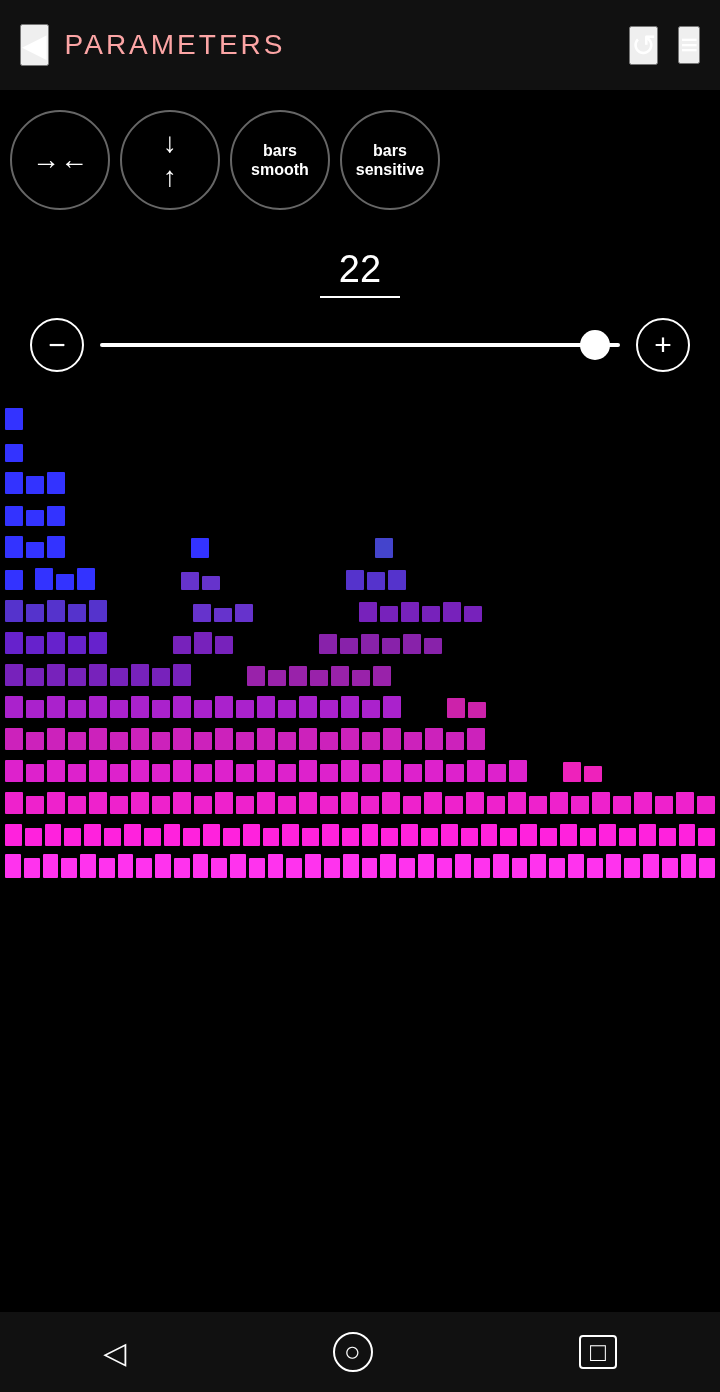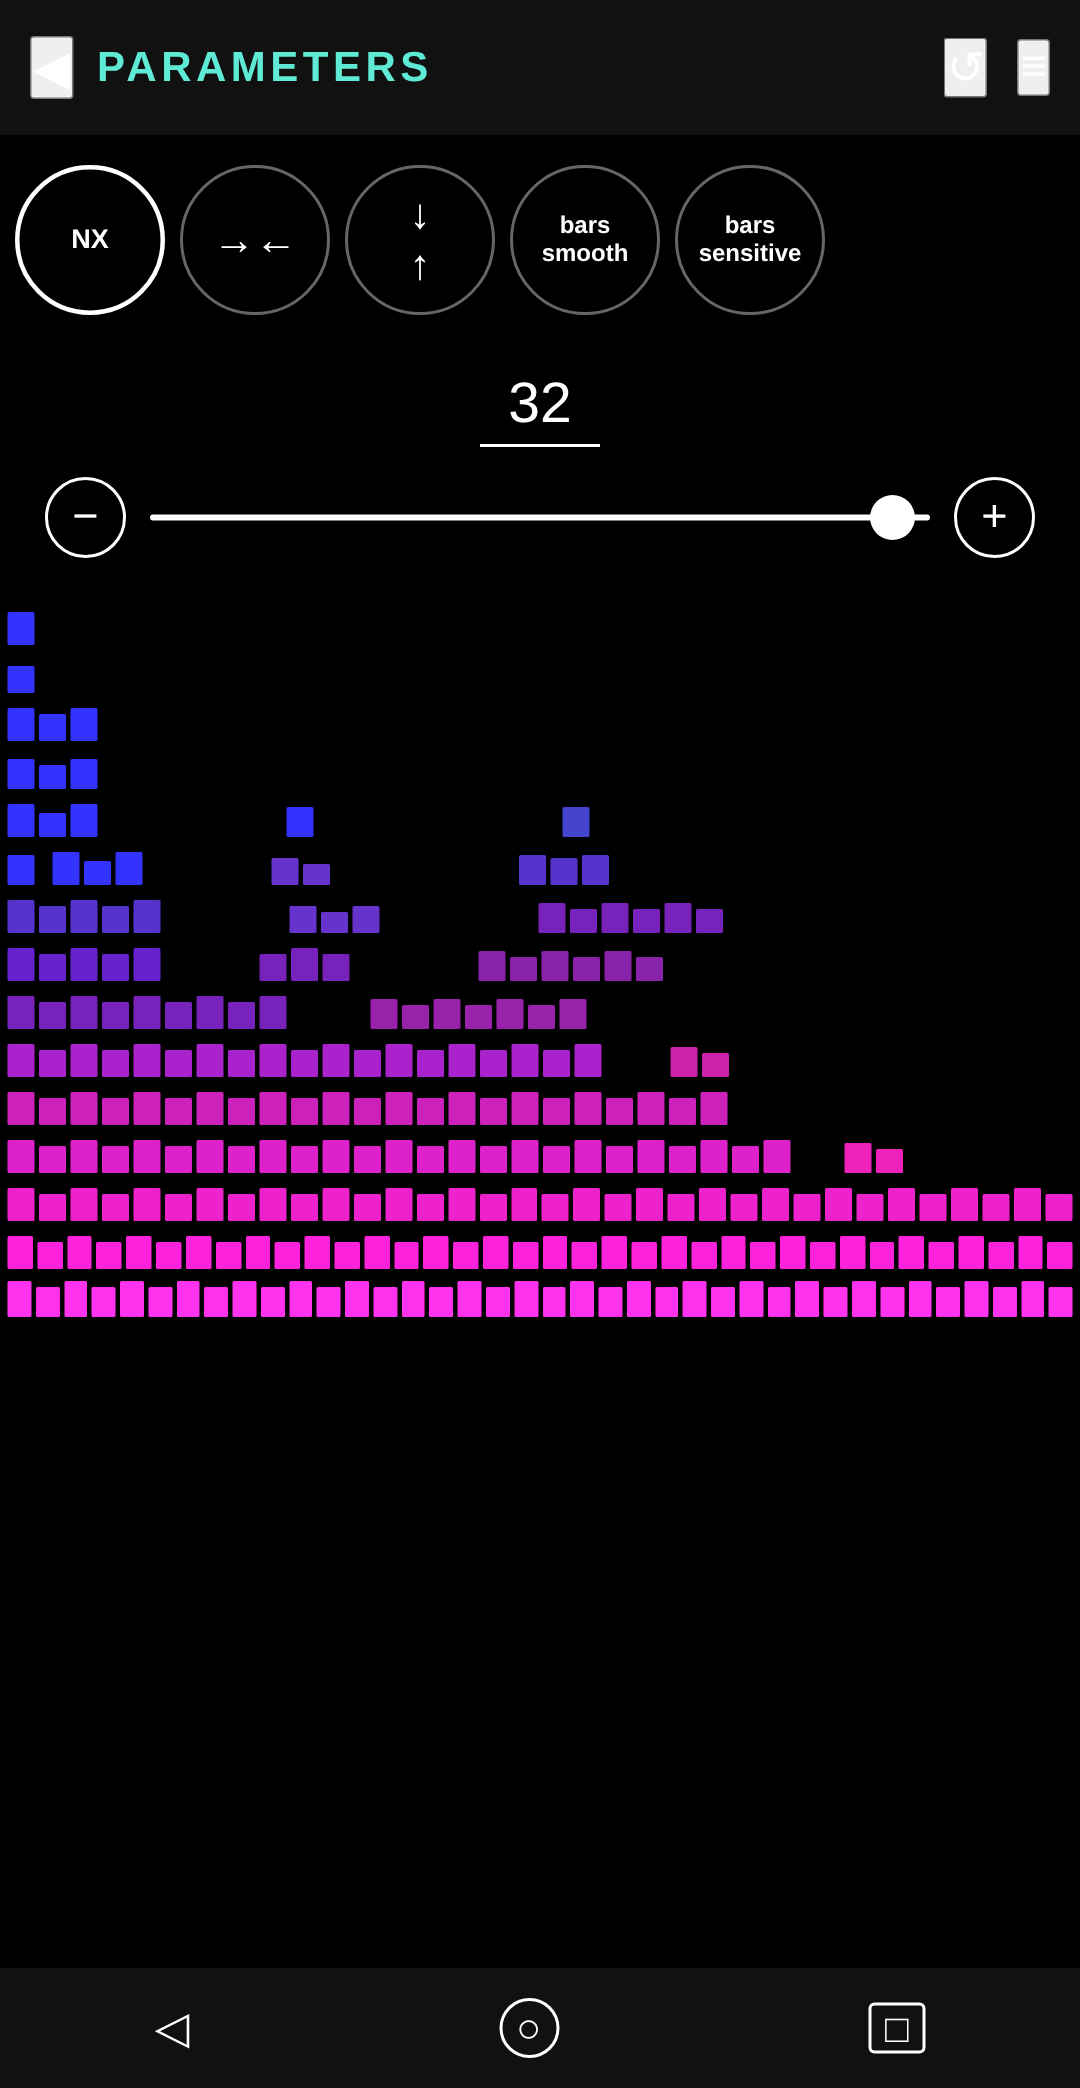--- a/index.html
+++ b/index.html
@@ -27,23 +27,23 @@
       align-items: center;
       gap: 16px;
     }
     .back-btn {
       font-size: 32px;
       cursor: pointer;
       color: #fff;
     }
     .header-title {
       font-size: 28px;
-      font-weight: bold;
+      font-weight: normal;
       letter-spacing: 3px;
-      color: #5eead4;
+      color: #fca5a5;
     }
     .header-right {
       display: flex;
       align-items: center;
       gap: 20px;
     }
     .refresh-btn, .menu-btn {
       font-size: 30px;
       cursor: pointer;
       color: #fff;
@@ -186,39 +186,36 @@
     <button class="refresh-btn">
       <span>↺</span>
     </button>
     <button class="menu-btn">
       <span>≡</span>
     </button>
   </div>
 </div>
 
 <div class="mode-row">
-  <button class="mode-btn active">
-    <span>NX</span>
-  </button>
   <button class="mode-btn" style="font-size:28px;">
     <span>→←</span>
   </button>
   <button class="mode-btn" style="font-size:28px;">
     <span>↓<br>↑</span>
   </button>
   <button class="mode-btn" style="font-size:16px;">
     <span>bars<br>smooth</span>
   </button>
   <button class="mode-btn" style="font-size:16px;">
     <span>bars<br>sensitive</span>
   </button>
 </div>
 
 <div style="display:flex; justify-content:center; padding: 8px 0 0;">
-  <div class="value-display">32</div>
+  <div class="value-display">22</div>
 </div>
 
 <div class="slider-row">
   <button class="slider-btn">
     <span>−</span>
   </button>
   <div class="slider-track">
     <div class="slider-thumb"></div>
   </div>
   <button class="slider-btn">

